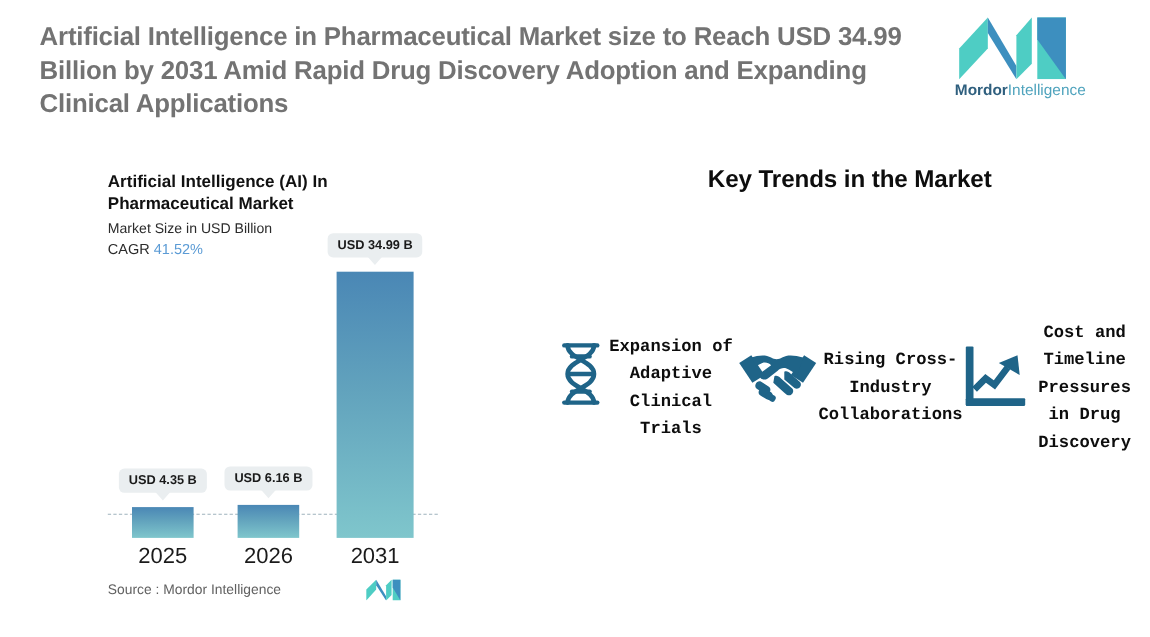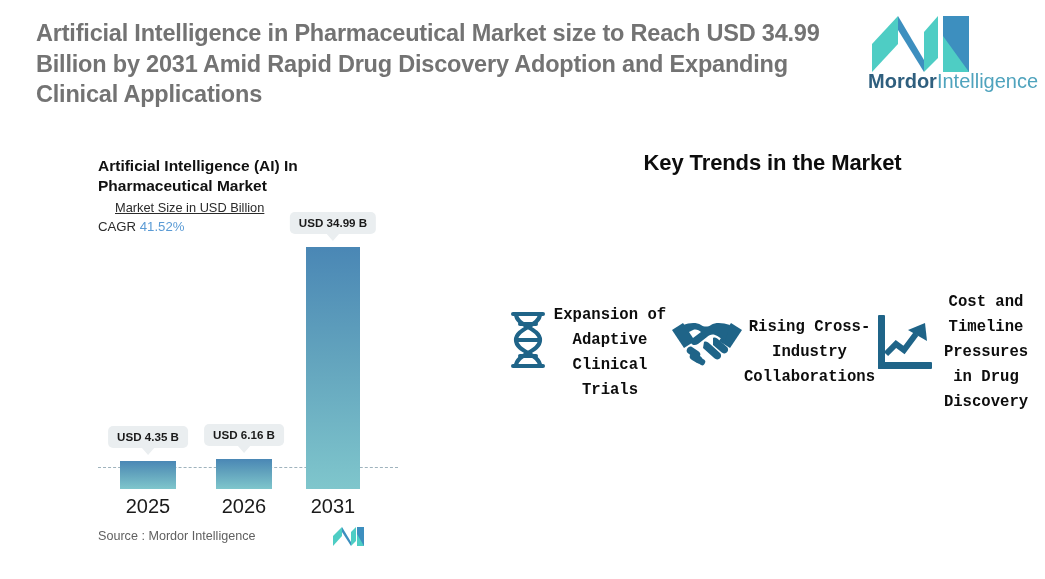--- a/index.html
+++ b/index.html
@@ -50,21 +50,21 @@
   #brand-mark {
     position: absolute;
     left: 0; top: 0;
     width: 110px; height: 58px;
   }
   #brand-wordmark {
     position: absolute;
     left: 0; top: 58px;
     width: 110px;
     text-align: center;
-    font-size: 20px;
+    font-size: 14px;
     line-height: 19px;
     white-space: nowrap;
   }
   .wm-bold  { font-weight: bold; color: #2f5f7e; }
   .wm-light { font-weight: normal; color: #4fa3bd; }
 
   
   #chart-panel {
     position: absolute;
     left: 0; top: 118px;
@@ -77,26 +77,25 @@
     left: 98px;
     top: 38px;
     width: 290px;
     font-size: 15.5px;
     font-weight: bold;
     line-height: 20px;
     color: #111111;
   }
   #chart-subtitle {
     position: absolute;
-    left: 115px;
+    left: 98px;
     top: 82px;
     font-size: 12.8px;
     color: #2b2b2b;
     white-space: nowrap;
-    text-decoration: underline;
   }
   #cagr-line {
     position: absolute;
     left: 98px;
     top: 101px;
     font-size: 13.2px;
     color: #2b2b2b;
     white-space: nowrap;
   }
   #cagr-value { color: #5b9bd5; }
@@ -278,21 +277,21 @@
     <div class="bar-slot" style="left: 22px; width: 56px;">
           <div class="bar" style="height: 28px;"></div>
           <div class="bar-callout" style="bottom: 41px;">USD 4.35 B</div>
           <div class="bar-year">2025</div>
         </div>
         <div class="bar-slot" style="left: 118px; width: 56px;">
           <div class="bar" style="height: 30px;"></div>
           <div class="bar-callout" style="bottom: 43px;">USD 6.16 B</div>
           <div class="bar-year">2026</div>
         </div>
-        <div class="bar-slot" style="left: 208px; width: 54px;">
+        <div class="bar-slot" style="left: 208px; width: 70px;">
           <div class="bar" style="height: 242px;"></div>
           <div class="bar-callout" style="bottom: 255px;">USD 34.99 B</div>
           <div class="bar-year">2031</div>
         </div>
       </div>
 
     <div id="source-line">Source :  Mordor Intelligence</div>
 
     <svg id="source-logo" viewBox="0 0 33 20">
       <polygon points="1,20 1,10 10,1 10,10" fill="#4ecdc4"></polygon>

